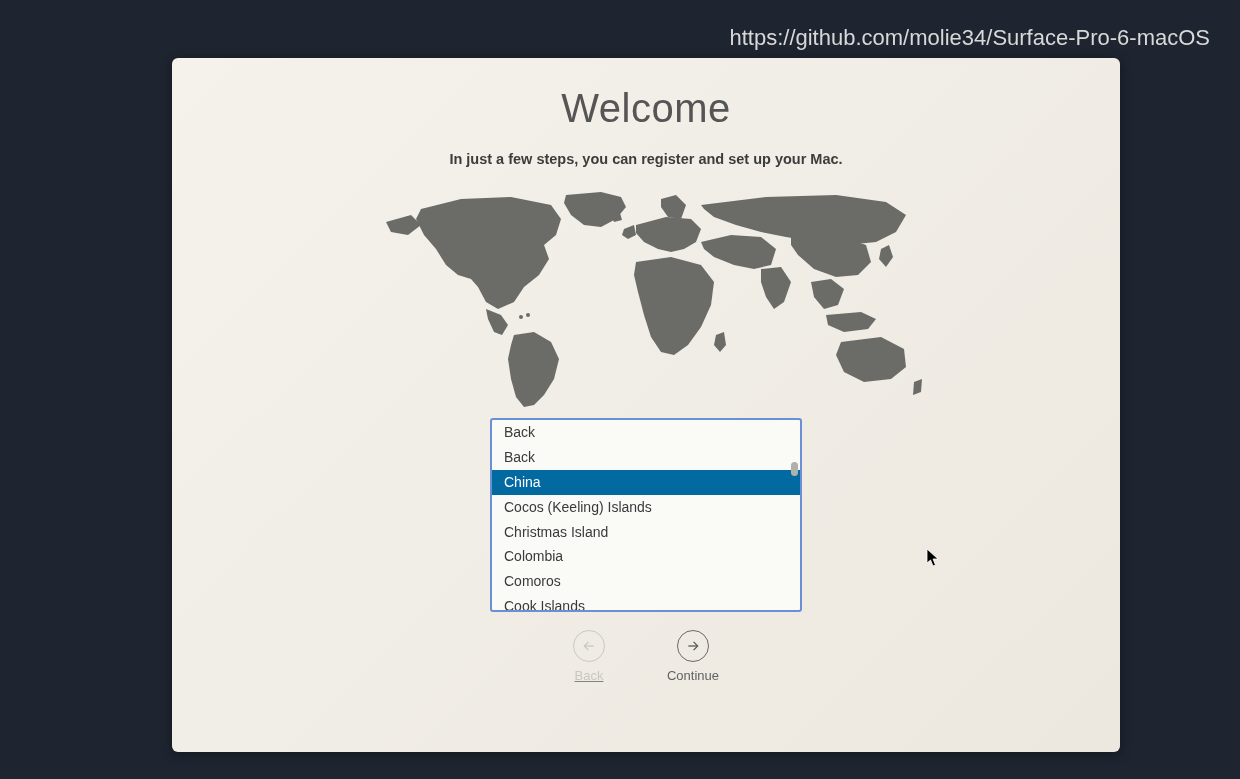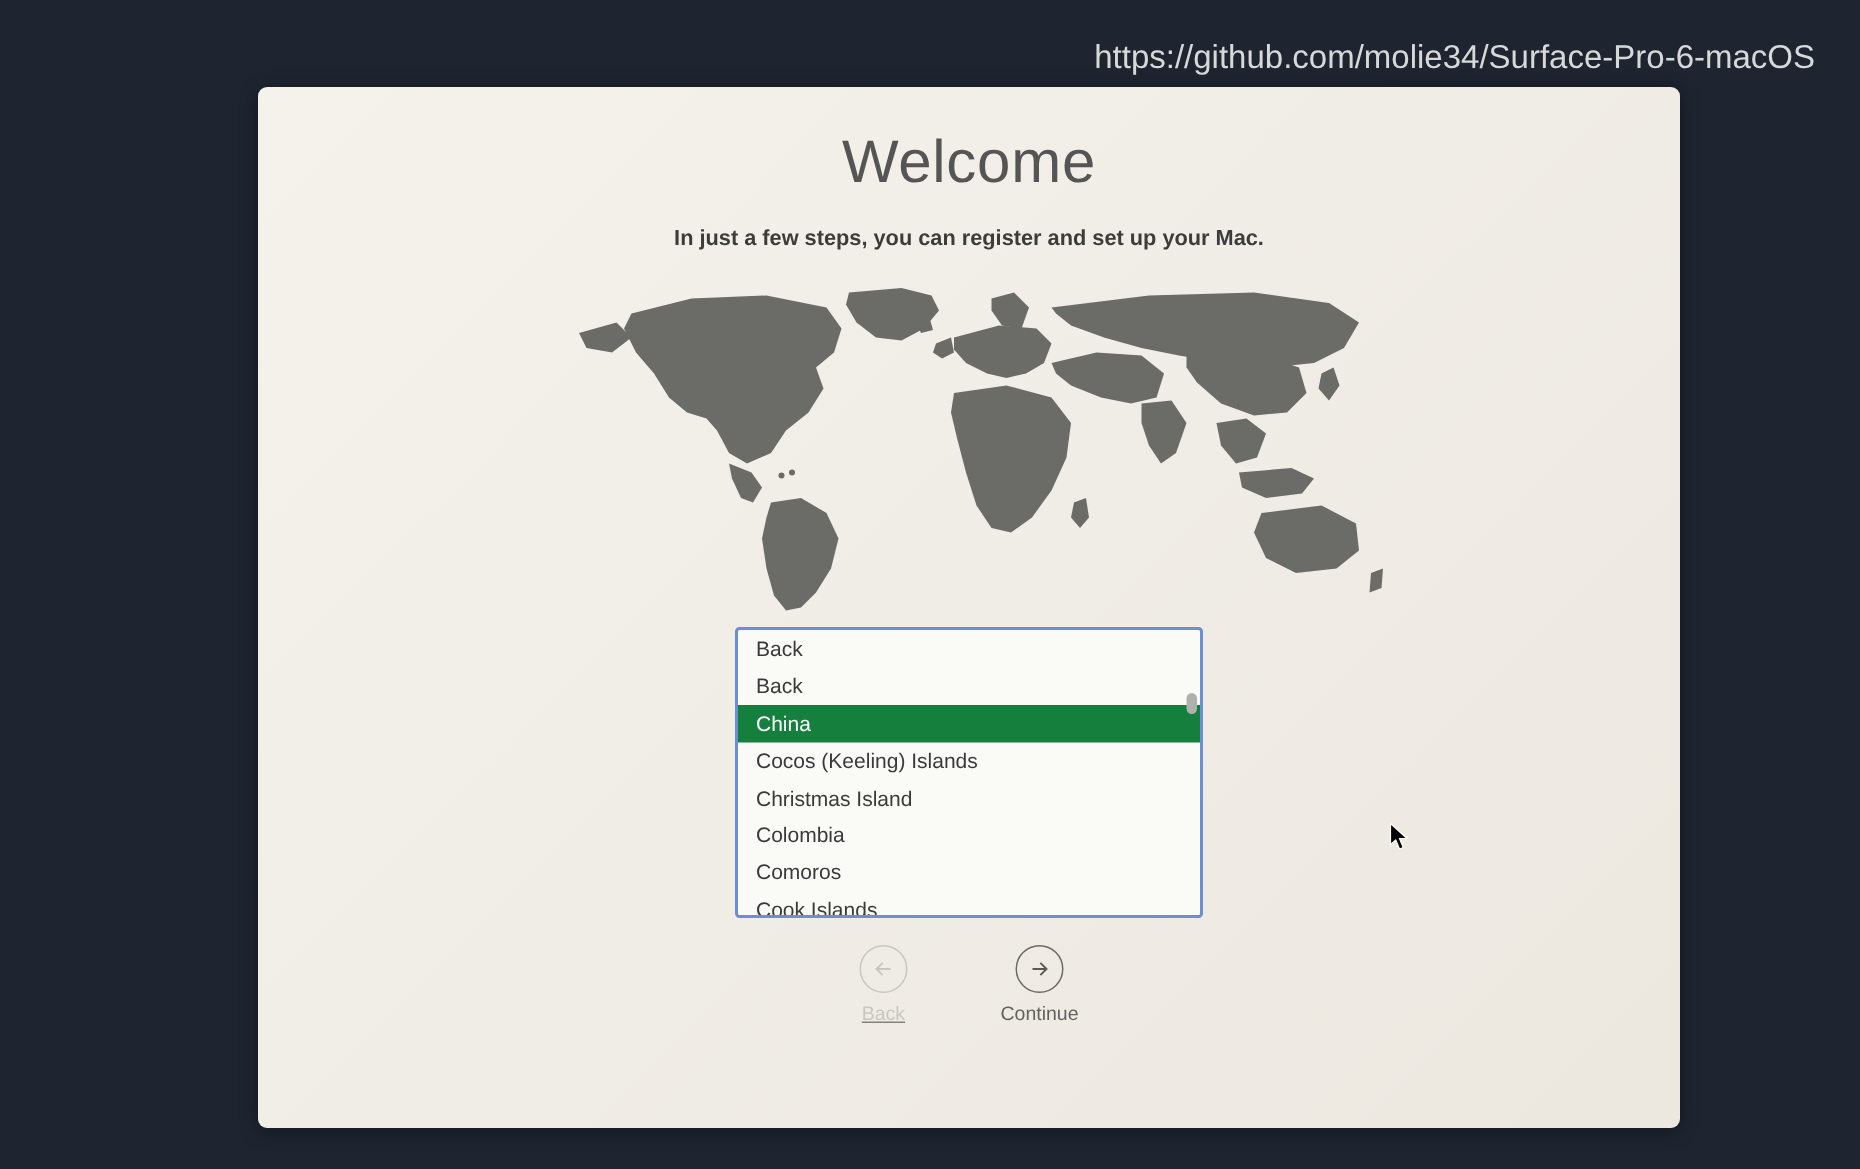--- a/index.html
+++ b/index.html
@@ -84,21 +84,21 @@
     
     .country-item {
       padding: 3px 12px;
       font-size: 14px;
       color: #3a3a3a;
       cursor: default;
       line-height: 1.35;
     }
     
     .country-item.selected {
-      background: #15803d;
+      background: #0369a1;
       color: #ffffff;
       font-weight: 500;
     }
     
     .scrollbar-track {
       position: absolute;
       right: 2px;
       top: 42px;
       width: 7px;
       height: 14px;

